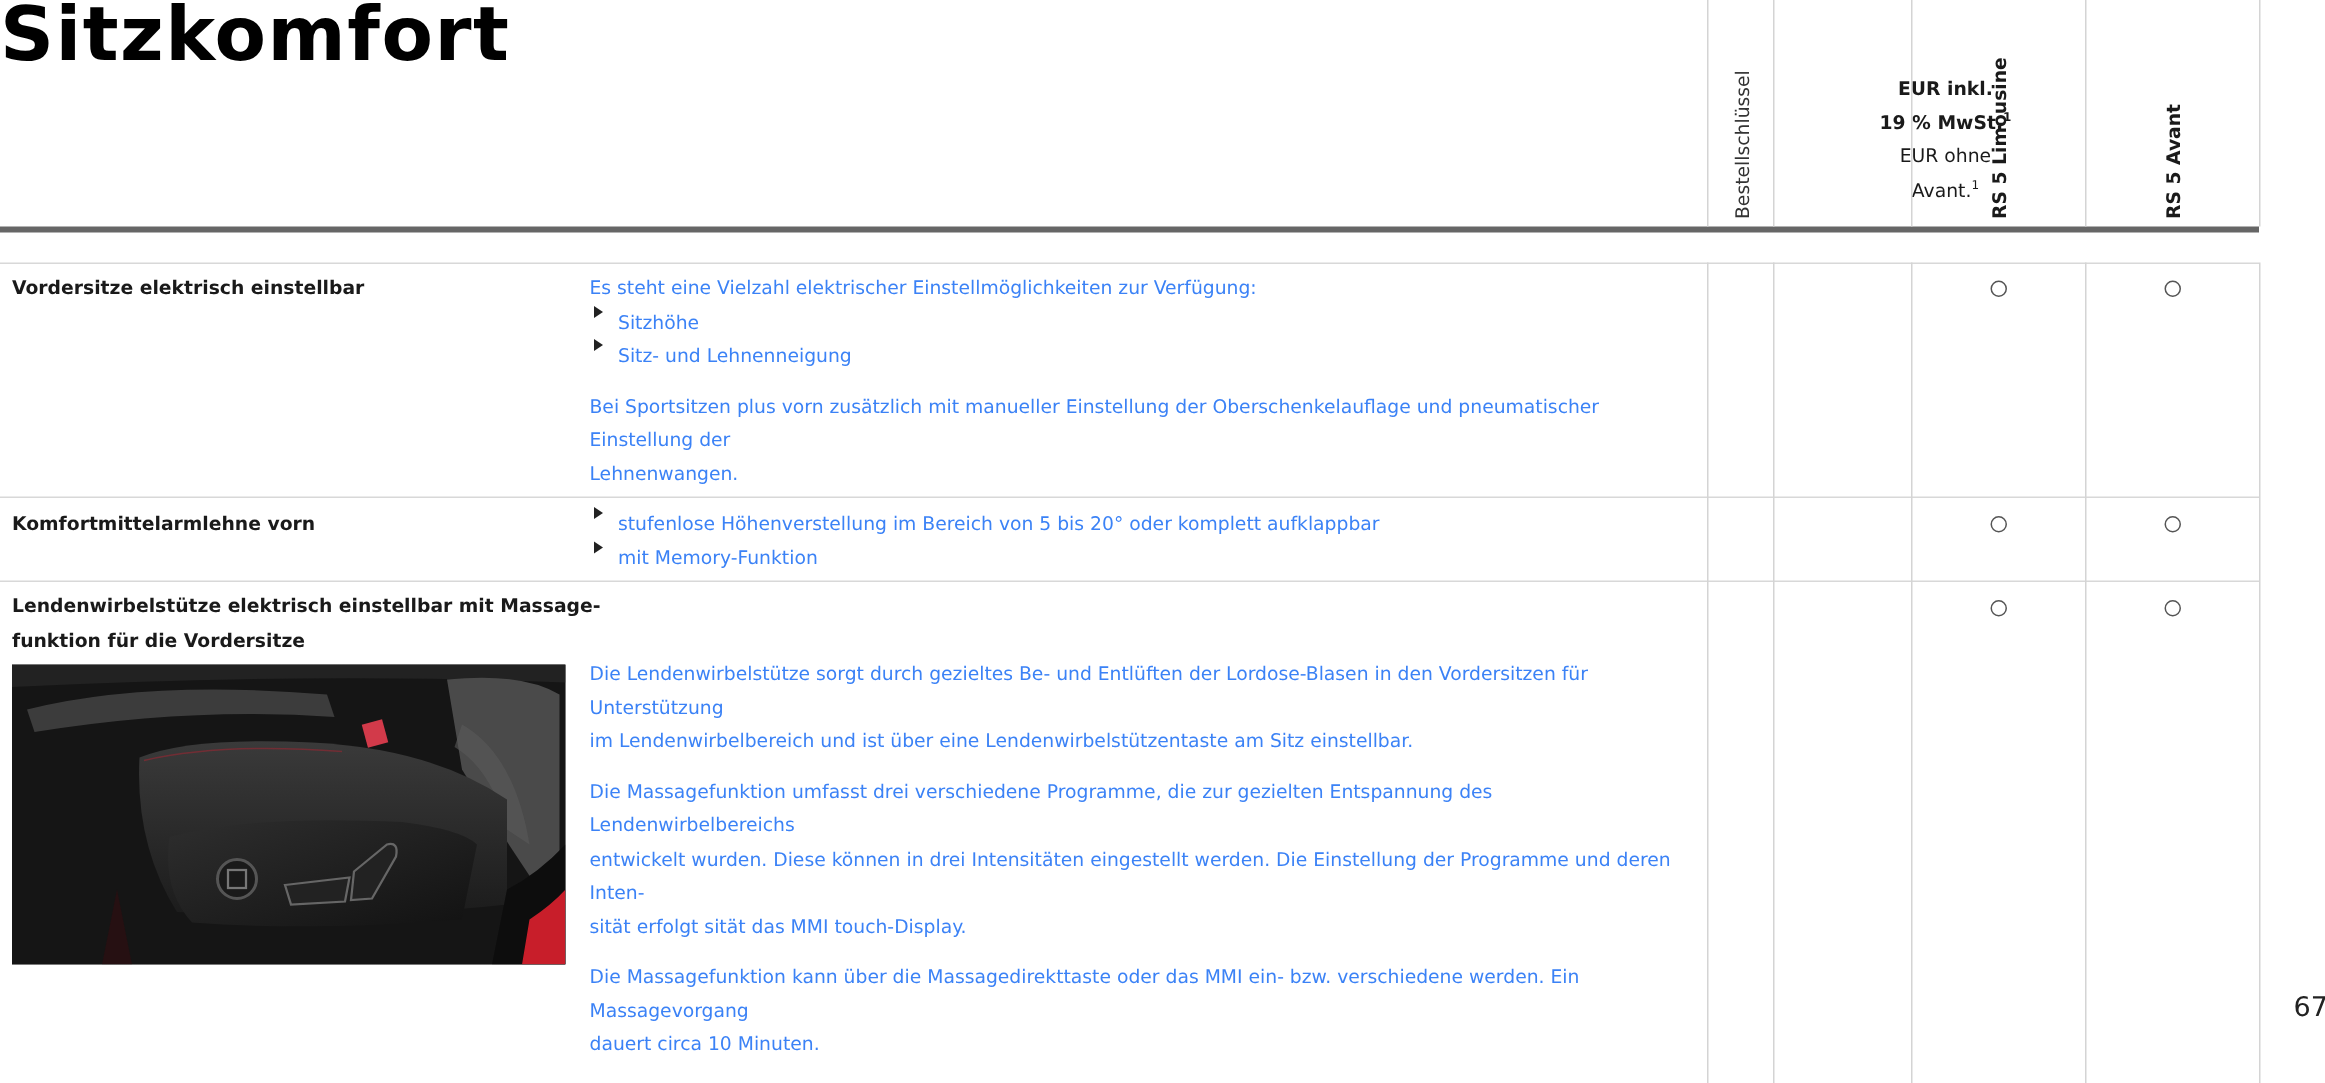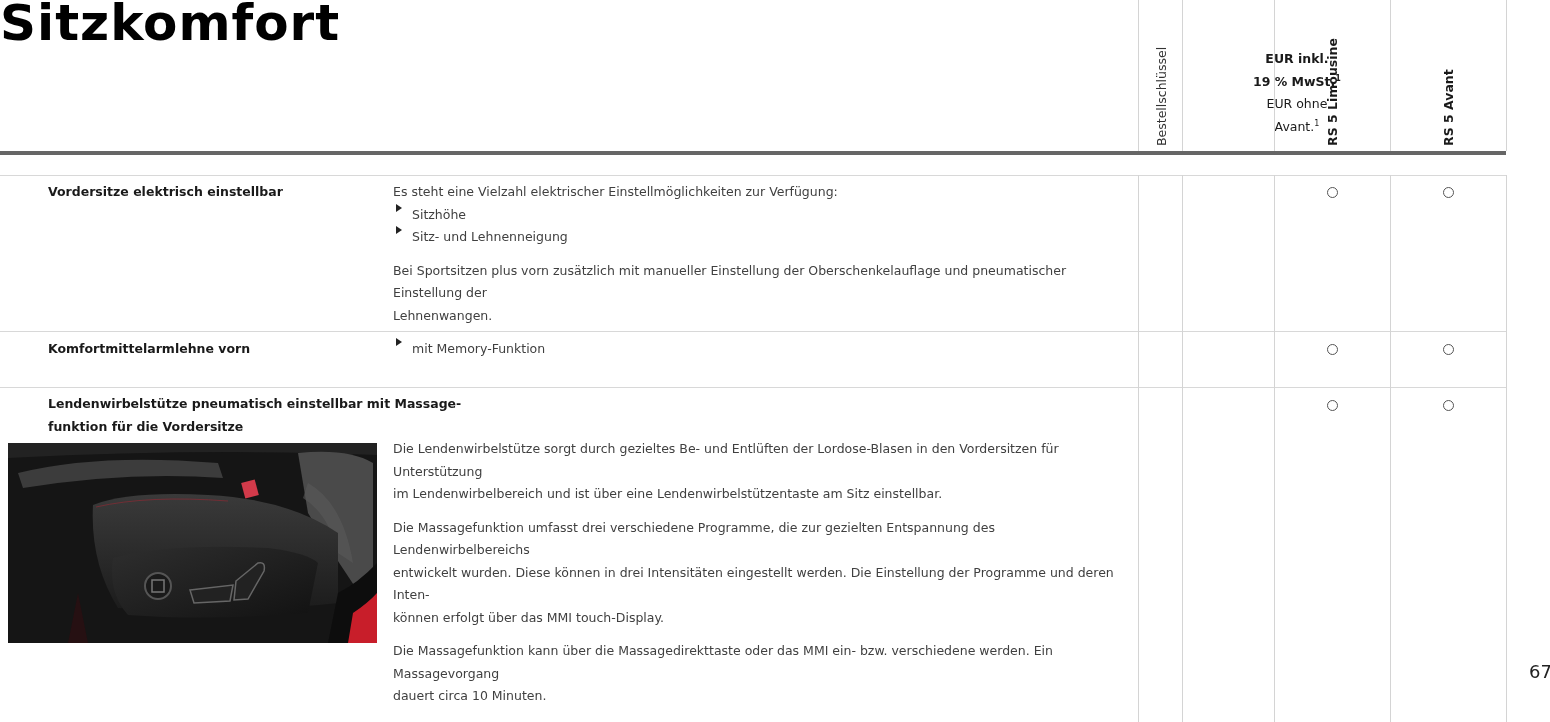--- a/index.html
+++ b/index.html
@@ -8,22 +8,22 @@
   .title { position:absolute; left:0; top:-6px; font-family:"DejaVu Sans", sans-serif;
            font-size:50px; font-weight:bold; letter-spacing:1px; color:#000; margin:0; }
   .vline { position:absolute; width:1px; background:#d4d4d4; }
   .hline { position:absolute; height:1px; background:#d8d8d8; left:0; width:1506px; }
   .thick { position:absolute; left:0; top:151px; width:1506px; height:4px; background:#666; }
   .hdr-rot { position:absolute; transform:rotate(-90deg); transform-origin:left top;
              white-space:nowrap; font-size:12.5px; }
   .hdr-price { position:absolute; left:1253px; top:48px; font-size:12.5px; line-height:22.5px;text-align:center; }
   .hdr-price .b { font-weight:bold; }
   .hdr-price sup { font-size:8px; vertical-align:super; line-height:0; }
-  .label { position:absolute; left:8px; font-size:12.5px; font-weight:bold; line-height:22.5px;margin-left:40px; }
-  .desc { position:absolute; left:393px; width:740px; font-size:12.5px; line-height:22.5px; color:#404040; }
+  .label { position:absolute; left:8px; font-size:12.5px; font-weight:bold; line-height:22.5px; }
+  .desc { position:absolute; left:393px; width:740px; font-size:12.5px; line-height:22.5px; color:#3b82f6; }
   .desc p { margin:0; }
   .desc .gap { height:11px; }
   .bul { display:flex; }
   .bul .tri { width:0; height:0; border-top:4px solid transparent; border-bottom:4px solid transparent;
               border-left:6px solid #222; margin:0 10px 0 3px; }
   .circ { position:absolute; width:9px; height:9px; border:1px solid #555; border-radius:50%; }
   .photo { position:absolute; left:8px; top:443px; width:369px; height:200px; overflow:hidden;
            background:linear-gradient(135deg,#2b2b2b 0%,#161616 40%,#0e0e0e 100%); }
   .pagenum { position:absolute; left:1529px; top:661px; font-size:18px; color:#222; }
 </style>
@@ -76,28 +76,32 @@
   <p>Bei Sportsitzen plus vorn zusätzlich mit manueller Einstellung der Oberschenkelauflage und pneumatischer Einstellung der</p>
   <p>Lehnenwangen.</p>
 </div>
 <div class="circ" style="left:1327px; top:187px;"></div>
 <div class="circ" style="left:1443px; top:187px;"></div>
 
 <div class="label" style="top:338px;">Komfortmittelarmlehne vorn</div>
 <div class="desc" style="top:338px;">
   <div class="bul">
       <span class="tri"></span>
+      <span>stufenlose Höhenverstellung im Bereich von 5 bis 20° oder komplett aufklappbar</span>
+    </div>
+  <div class="bul">
+      <span class="tri"></span>
       <span>mit Memory-Funktion</span>
     </div>
 </div>
 <div class="circ" style="left:1327px; top:344px;"></div>
 <div class="circ" style="left:1443px; top:344px;"></div>
 
 <div class="label" style="top:393px;">
-  <div>Lendenwirbelstütze pneumatisch einstellbar mit Massage-</div>
+  <div>Lendenwirbelstütze elektrisch einstellbar mit Massage-</div>
   <div>funktion für die Vordersitze</div>
 </div>
 
 <div class="photo">
   <svg width="369" height="200" viewBox="0 0 369 200">
     <defs>
       <linearGradient id="g1" x1="0" y1="0" x2="0" y2="1">
         <stop offset="0" stop-color="#3a3a3a"></stop>
           <stop offset="1" stop-color="#1c1c1c"></stop>
       </linearGradient>
@@ -124,21 +128,21 @@
     <path d="M70 150 L80 200 L60 200 Z" fill="#2a0f12" opacity="0.8"></path>
   </svg>
 </div>
 
 <div class="desc" style="top:438px;">
   <p>Die Lendenwirbelstütze sorgt durch gezieltes Be- und Entlüften der Lordose-Blasen in den Vordersitzen für Unterstützung</p>
   <p>im Lendenwirbelbereich und ist über eine Lendenwirbelstützentaste am Sitz einstellbar.</p>
   <div class="gap"></div>
   <p>Die Massagefunktion umfasst drei verschiedene Programme, die zur gezielten Entspannung des Lendenwirbelbereichs</p>
   <p>entwickelt wurden. Diese können in drei Intensitäten eingestellt werden. Die Einstellung der Programme und deren Inten-</p>
-  <p>können erfolgt über das MMI touch-Display.</p>
+  <p>sität erfolgt sität das MMI touch-Display.</p>
   <div class="gap"></div>
   <p>Die Massagefunktion kann über die Massagedirekttaste oder das MMI ein- bzw. verschiedene werden. Ein Massagevorgang</p>
   <p>dauert circa 10 Minuten.</p>
   <div class="gap"></div>
   <p>Verfügbare Massageprogramme:</p>
 
 </div>
 <div class="circ" style="left:1327px; top:400px;"></div>
 <div class="circ" style="left:1443px; top:400px;"></div>
 

